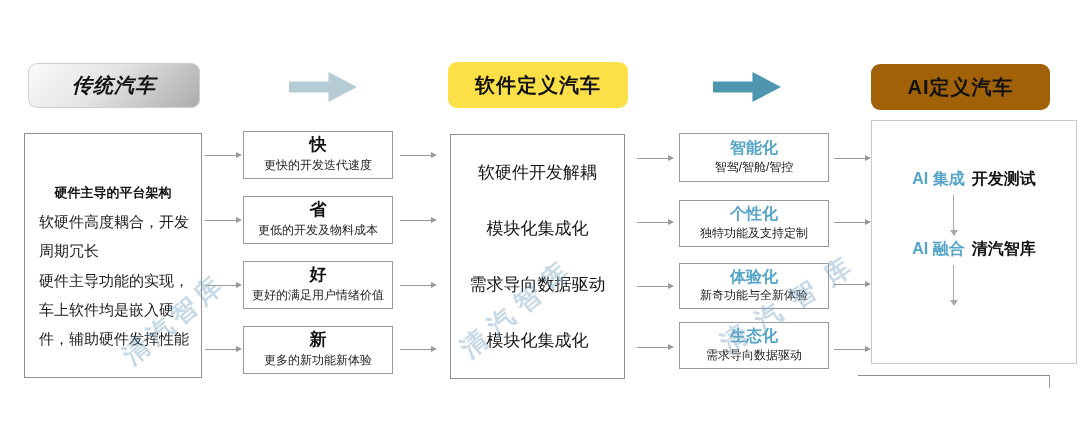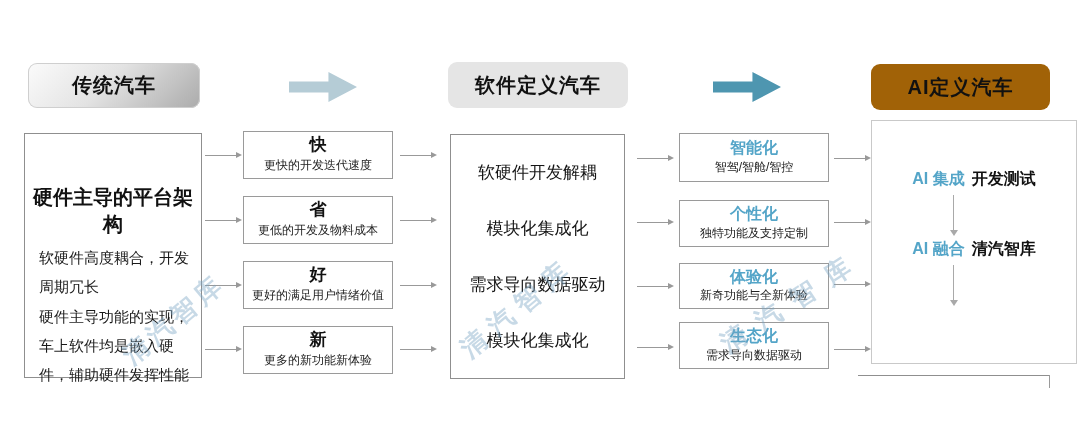--- a/index.html
+++ b/index.html
@@ -11,36 +11,37 @@
   
   .stage-header {
     position:absolute; height:45px; border-radius:9px;
     display:flex; align-items:center; justify-content:center;
     font-size:20px; font-weight:bold; color:#111; letter-spacing:1px;
   }
   #hdr-traditional {
     left:28px; top:63px; width:172px;
     background:linear-gradient(135deg,#fbfbfb 0%,#e3e3e3 45%,#ababab 100%);
     box-shadow:inset 0 0 0 1px #cfcfcf;
+    font-style:italic;
   }
-  #hdr-sdv { left:448px; top:62px; width:180px; height:46px; background:#e5e5e5; }
+  #hdr-sdv { left:448px; top:62px; width:180px; height:46px; background:#fde047; }
   #hdr-aidv { left:871px; top:64px; width:179px; height:46px; background:#a16207; }
 
   
   .big-arrow {
     position:absolute; width:68px; height:30px;
     clip-path:polygon(0 32%,58% 32%,58% 0,100% 50%,58% 100%,58% 68%,0 68%);
   }
   #big-arrow-1 { left:289px; top:72px; background:#b5ccd6; }
   #big-arrow-2 { left:713px; top:72px; background:#4e96b0; }
 
   
   .panel { position:absolute; background:#fff; border:1px solid #8f8f8f; box-sizing:border-box; }
   #panel-traditional { left:24px; top:133px; width:178px; height:245px; }
-  .p1-title { margin-top:50px; text-align:center; font-size:20px; font-weight:bold; color:#111; }
+  .p1-title { margin-top:50px; text-align:center; font-size:13px; font-weight:bold; color:#111; }
   .p1-body  { padding:5px 10px 0 14px; font-size:15px; line-height:1.95; color:#1a1a1a; }
 
   #panel-software {
     left:450px; top:134px; width:175px; height:245px;
     display:flex; flex-direction:column; justify-content:space-around; align-items:center;
     font-size:17px; font-weight:500; color:#151515; padding:10px 0; 
   }
 
   #panel-ai { left:871px; top:120px; width:206px; height:244px; border-color:#c9c9c9; }
   .ai-row { position:absolute; width:100%; text-align:center; font-size:16px; font-weight:bold; white-space:nowrap; }

